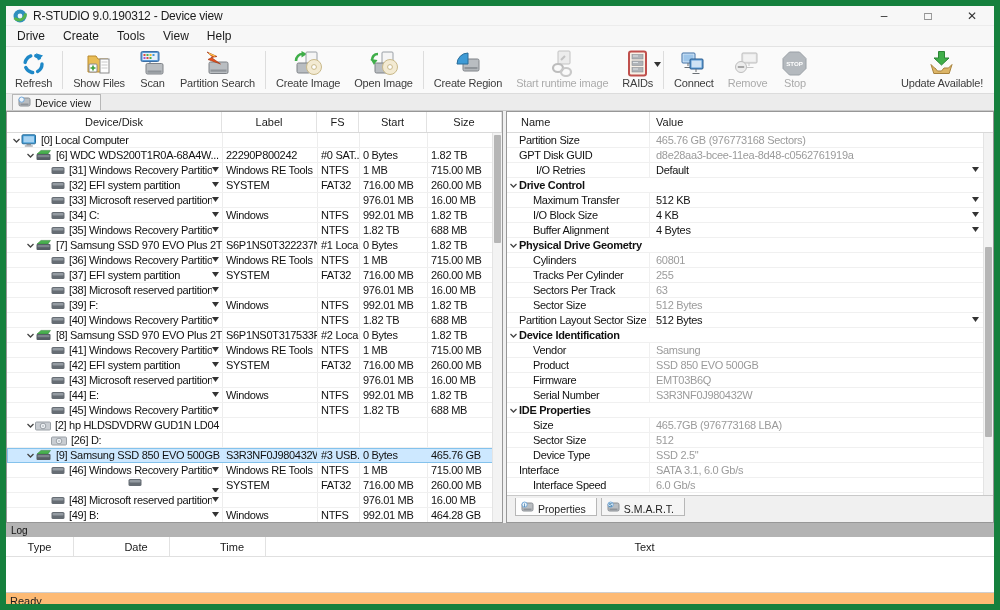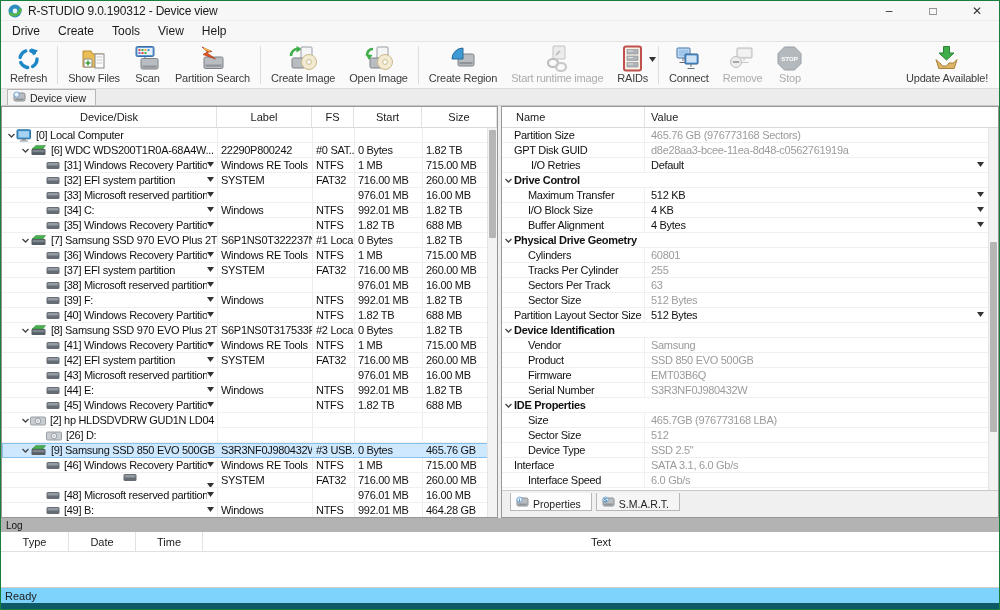--- a/index.html
+++ b/index.html
@@ -1,17 +1,17 @@
 <!DOCTYPE html>
 <html><head>
 <meta charset="utf-8">
 <style>
   html,body{margin:0;padding:0;background:#d8d8d8;}
   *{box-sizing:border-box;font-family:"Liberation Sans","DejaVu Sans",sans-serif;}
-  .window{position:relative;width:1000px;height:610px;background:#f0f0f0;overflow:hidden;border:1px solid #15803d;}
+  .window{position:relative;width:1000px;height:610px;background:#f0f0f0;overflow:hidden;border:6px solid #15803d;}
 
   
   .titlebar{height:20px;background:#f7f7f7;display:flex;align-items:center;border-bottom:1px solid #ececec;}
   .app-icon{margin:0 6px 0 7px;display:flex;}
   .title-text{font-size:12px;color:#1b1b1b;letter-spacing:-.2px;}
   .win-controls{margin-left:auto;display:flex;height:100%;}
   .win-btn{width:44px;height:100%;display:flex;align-items:center;justify-content:center;font-size:12px;color:#333;cursor:default;}
 
   
   .menubar{height:21px;background:#f7f7f7;display:flex;align-items:center;padding-left:2px;border-bottom:1px solid #e3e3e3;}
@@ -73,27 +73,27 @@
   .p-group .p-name{font-weight:bold;border-right:none;}
   .p-chev{width:12px;display:flex;align-items:center;justify-content:center;flex:none;}
   .p-dd{margin-left:auto;margin-right:14px;font-size:8px;color:#222;line-height:1;}
   .prop-tabs{position:absolute;left:0;right:0;bottom:0;height:27px;background:#f0f0f0;border-top:1px solid #c9c9c9;display:flex;align-items:flex-start;padding:2px 0 0 8px;gap:4px;}
   .prop-tab{height:18px;display:flex;align-items:flex-end;gap:4px;padding:0 10px 0 5px;font-size:10.5px;color:#222;border:1px solid #b7b7b7;border-top:none;background:#f5f5f5;}
   .prop-tab.active{background:#fdfdfd;}
 
   
   .log-panel{height:69px;background:#5eead4;}
   .log-titlebar{height:14px;background:#b3b3b3;display:flex;align-items:center;padding-left:5px;font-size:10px;color:#111;}
-  .log-cols{height:20px;display:flex;border-bottom:1px solid #e0e0e0;background:#fff;}
+  .log-cols{height:20px;display:flex;border-bottom:1px solid #e0e0e0;background:#fff;gap:29px;}
   .log-col{display:flex;align-items:center;justify-content:center;font-size:11px;color:#1b1b1b;border-right:1px solid #e2e2e2;}
   .log-col:last-child{border-right:none;}
   .log-content{height:35px;background:#fff;}
 
   
-  .statusbar{height:16px;background:#7dd3fc;border-top:1px solid #cfcfcf;display:flex;align-items:center;padding-left:4px;font-size:11px;color:#1b1b1b;}
+  .statusbar{height:16px;background:#fdba74;border-top:1px solid #cfcfcf;display:flex;align-items:center;padding-left:4px;font-size:11px;color:#1b1b1b;}
   .tealbar{height:8px;background:#0d5966;}
 </style>
 </head>
 <body>
 
 <div class="window">
 
   <div class="titlebar">
     <span class="app-icon">
       <svg width="14" height="14" viewBox="0 0 14 14">

